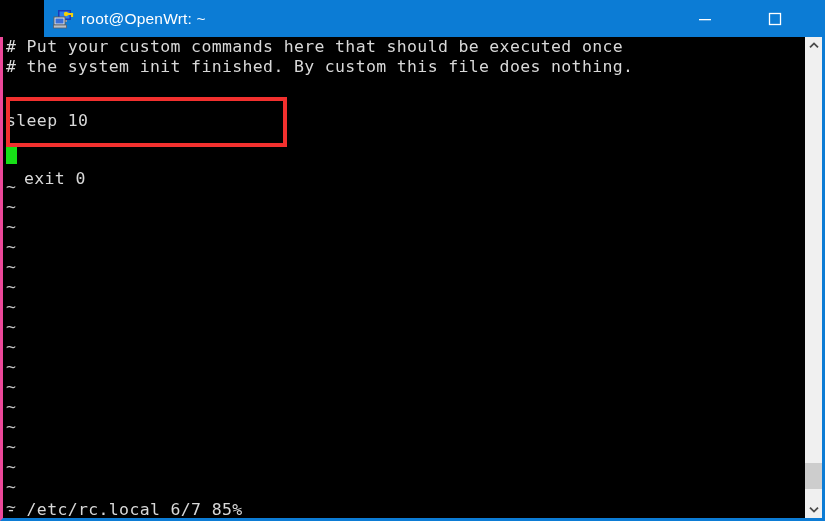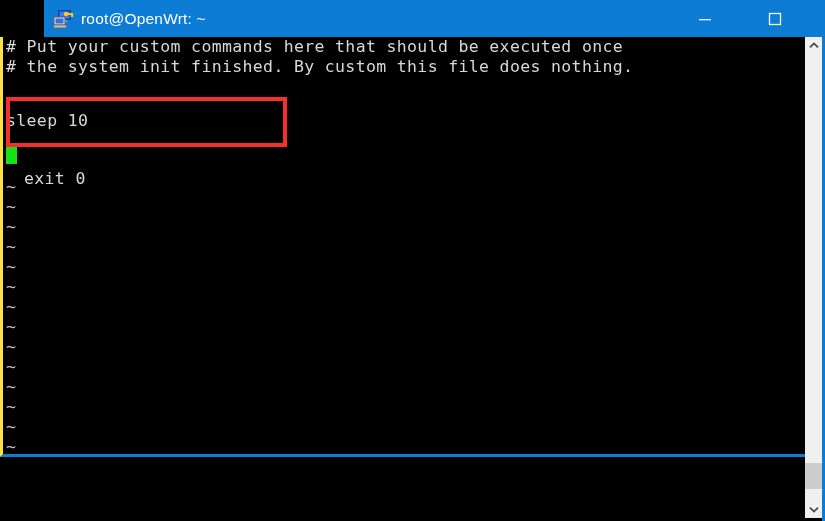--- a/index.html
+++ b/index.html
@@ -68,24 +68,24 @@
   #btn-max  { right: 71px;  }
   #btn-close{ right: 8px;   }
   .win-btn svg { display: block; }
 
   
   #terminal {
     position: absolute;
     left: 0;
     top: 37px;
     width: 825px;
-    height: 420px;
-    background: #000000;
-    box-sizing: border-box;
-    border-left: 3px solid #fde047;
+    height: 484px;
+    background: #000000;
+    box-sizing: border-box;
+    border-left: 3px solid #ec4899;
     border-right: 0;
     border-bottom: 3px solid #0c7cd5;
     overflow: hidden;
   }
   
   #term-screen {
     position: absolute;
     left: 0;
     top: 0;
     width: 805px;

